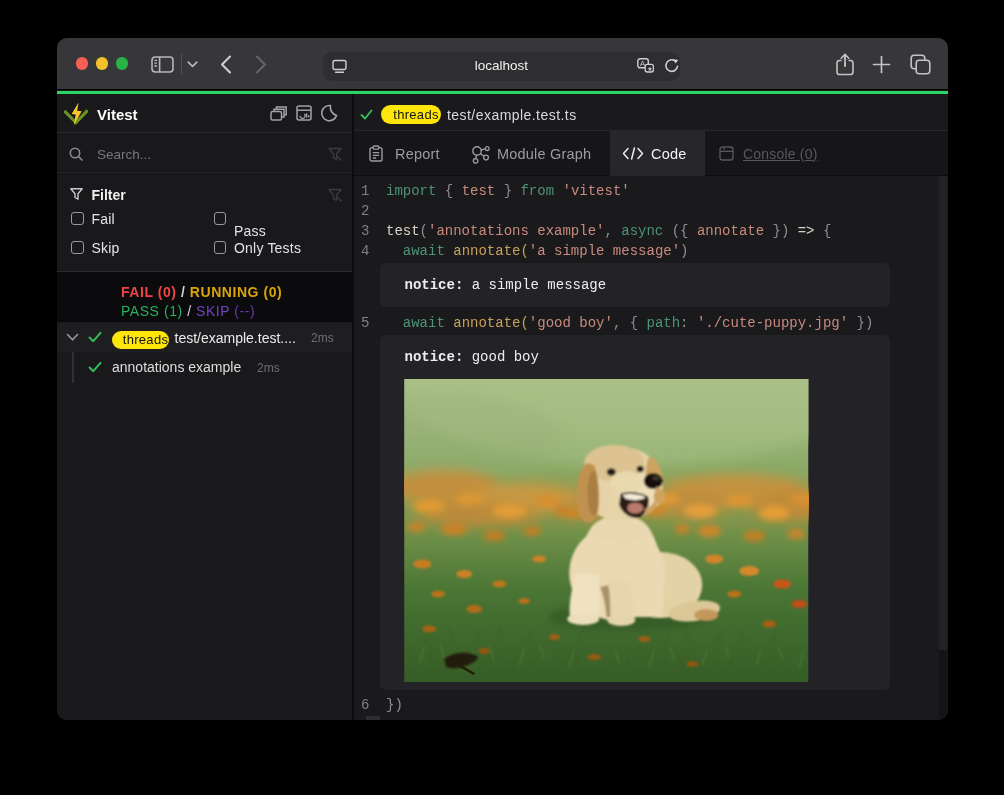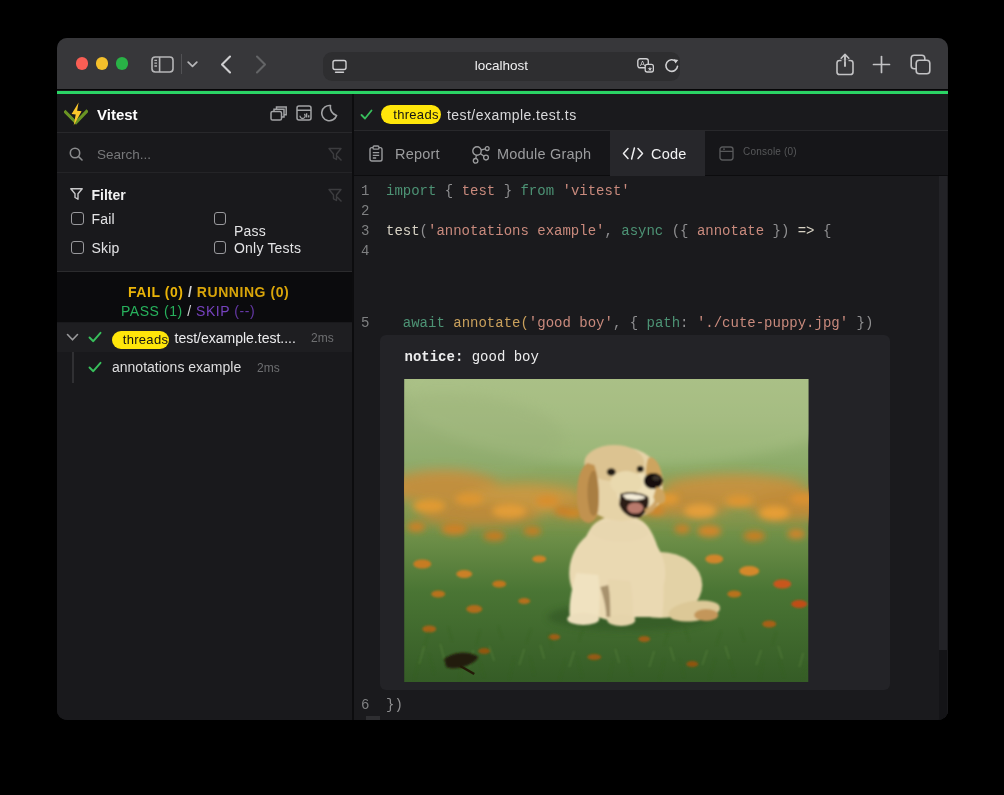--- a/index.html
+++ b/index.html
@@ -146,21 +146,21 @@
       <div class="abs" style="left:156.5px; top:118.5px; width:12.5px; height:12.5px; border:1.6px solid #99999d; border-radius:3px;"></div>
       <div class="abs ui" style="left:177px; top:129px;">Pass</div>
       <div class="abs" style="left:14px; top:147.5px; width:12.5px; height:12.5px; border:1.6px solid #99999d; border-radius:3px;"></div>
       <div class="abs ui" style="left:34.5px; top:146px;">Skip</div>
       <div class="abs" style="left:156.5px; top:147.5px; width:12.5px; height:12.5px; border:1.6px solid #99999d; border-radius:3px;"></div>
       <div class="abs ui" style="left:177px; top:146px;">Only Tests</div>
       <div class="abs" style="left:0; top:177.5px; width:295px; height:1px; background:#2b2b2d;"></div>
 
       <div class="abs" style="left:0; top:178.5px; width:295px; height:50px; background:#0b0b0d;"></div>
       <div class="abs" style="left:64px; top:190px; font-size:14px; font-weight:700; letter-spacing:0.55px;">
-        <span style="color:#eab308;margin-left:7px;">FAIL (0)</span><span style="color:#d3d3d5;"> / </span><span style="color:#d9a50a;">RUNNING (0)</span>
+        <span style="color:#ef4444;">FAIL (0)</span><span style="color:#d3d3d5;"> / </span><span style="color:#d9a50a;">RUNNING (0)</span>
       </div>
       <div class="abs" style="left:64px; top:209px; font-size:14px; font-weight:400; letter-spacing:0.55px;">
         <span style="color:#27b15c;">PASS (1)</span><span style="color:#d3d3d5;"> / </span><span style="color:#7642be;">SKIP </span><span style="color:#6538a6;">(--)</span>
       </div>
 
       <div class="abs" style="left:0; top:229px; width:295px; height:29px; background:#1e1e21;"></div>
       <svg class="abs" style="left:9px; top:239px;" width="13" height="9" viewBox="0 0 13 9">
         <path d="M1.5 1.5 L6.5 6.8 L11.5 1.5" fill="none" stroke="#9a9a9c" stroke-width="1.6" stroke-linecap="round" stroke-linejoin="round"></path>
       </svg>
       <svg class="abs" style="left:30.5px; top:236px;" width="14" height="14" viewBox="0 0 14 14">
@@ -210,31 +210,35 @@
         <path d="M6 1.5 L1.5 6.5 L6 11.5" fill="none" stroke="#ececee" stroke-width="1.5" stroke-linecap="round" stroke-linejoin="round"></path>
         <path d="M16 1.5 L20.5 6.5 L16 11.5" fill="none" stroke="#ececee" stroke-width="1.5" stroke-linecap="round" stroke-linejoin="round"></path>
         <line x1="12.4" y1="1" x2="9.6" y2="12" stroke="#ececee" stroke-width="1.5" stroke-linecap="round"></line>
       </svg>
       <div class="abs" style="left:297px; top:52px; color:#f2f2f3; font-size:14.5px; letter-spacing:0.2px;">Code</div>
       <svg class="abs" style="left:365px; top:52.5px;" width="15" height="15" viewBox="0 0 15 15">
         <rect x="1" y="1" width="13" height="13" rx="2.4" fill="none" stroke="#57585a" stroke-width="1.4"></rect>
         <line x1="1" y1="5.4" x2="14" y2="5.4" stroke="#57585a" stroke-width="1.4"></line>
         <line x1="4" y1="3.2" x2="6" y2="3.2" stroke="#57585a" stroke-width="1.2"></line>
       </svg>
-      <div class="abs" style="left:389px; top:52px; color:#57585a; font-size:10px; letter-spacing:0.2px;">Console (0)</div>
+      <div class="abs" style="left:389px; top:52px; color:#57585a; font-size:14px; letter-spacing:0.2px;text-decoration:underline;">Console (0)</div>
 
       <div id="code" class="abs mono" style="left:0; top:82.5px; width:594px; height:544px; background:#1a1a1d;">
         <div class="ln" style="left:1.5px; top:4.5px;">1</div>
         <div class="ln" style="left:1.5px; top:24.5px;">2</div>
         <div class="ln" style="left:1.5px; top:44.5px;">3</div>
         <div class="ln" style="left:1.5px; top:64.5px;">4</div>
         <div class="ln" style="left:1.5px; top:136.5px;">5</div>
         <div class="ln" style="left:1.5px; top:519px;">6</div>
         <div class="cl" style="left:32px; top:4.5px;"><span class="kw">import</span><span class="pun"> { </span><span class="str">test</span><span class="pun"> } </span><span class="kw">from</span> <span class="str">'vitest'</span></div>
         <div class="cl" style="left:32px; top:44.5px;"><span class="pln">test</span><span class="pun">(</span><span class="str">'annotations example'</span><span class="pun">, </span><span class="kw">async</span><span class="pun"> ({ </span><span class="str">annotate</span><span class="pun"> }) </span><span class="pln">=&gt;</span><span class="pun"> {</span></div>
+        <div class="cl" style="left:32px; top:64.5px;">  <span class="kw">await</span> <span class="fn">annotate(</span><span class="str">'a simple message'</span><span class="pun">)</span></div>
+        <div class="notice" style="top:86.5px; height:44.5px;">
+          <div class="ntxt abs" style="left:24.5px; top:12.5px;"><b>notice:</b> a simple message</div>
+        </div>
         <div class="cl" style="left:32px; top:136.5px;">  <span class="kw">await</span> <span class="fn">annotate(</span><span class="str">'good boy'</span><span class="pun">, { </span><span class="kw">path</span><span class="pun">: </span><span class="str">'./cute-puppy.jpg'</span><span class="pun"> })</span></div>
         <div class="notice" style="top:159px; height:355px;">
           <div class="ntxt abs" style="left:24.5px; top:12px;"><b>notice:</b> good boy</div>
           <div class="abs" style="left:24px; top:44px; width:404.5px; height:303px; overflow:hidden; white-space:normal; font-size:0; line-height:0;">
             <svg width="404.5" height="303" viewBox="0 0 404 303">
               <defs>
                 <linearGradient id="bgg" x1="0" y1="0" x2="0" y2="1">
                   <stop offset="0" stop-color="#a8be85"></stop>
                   <stop offset="0.13" stop-color="#a0b87e"></stop>
                   <stop offset="0.28" stop-color="#8cab69"></stop>

